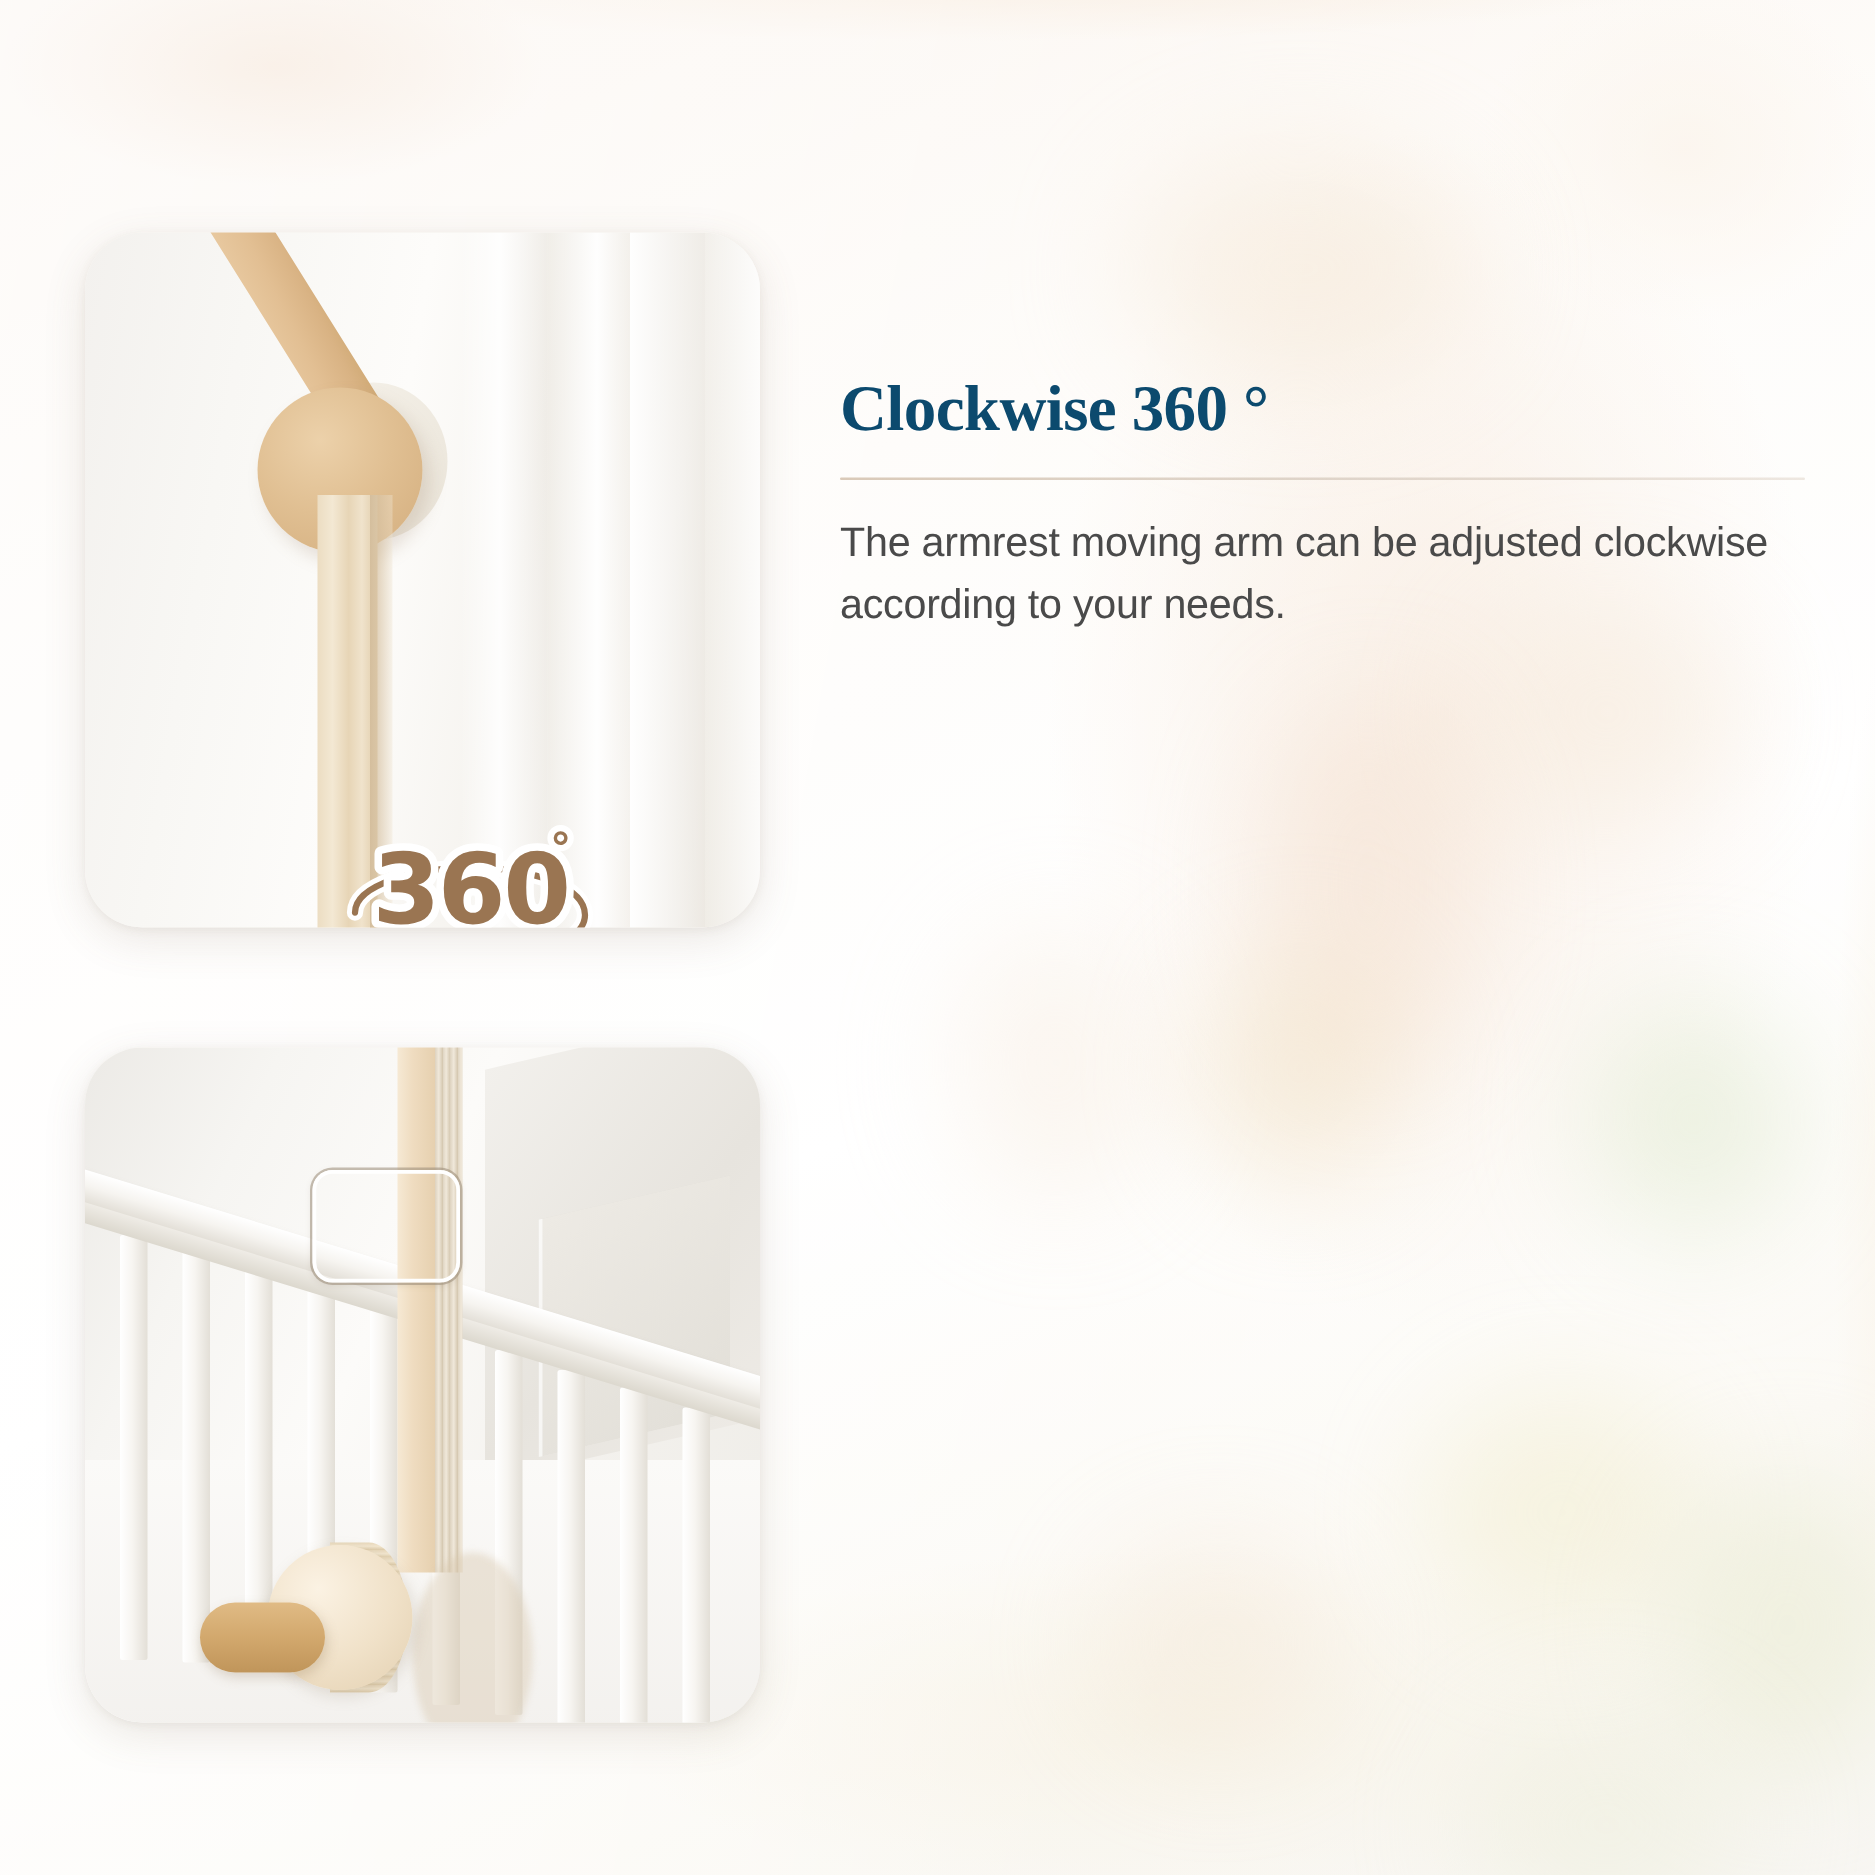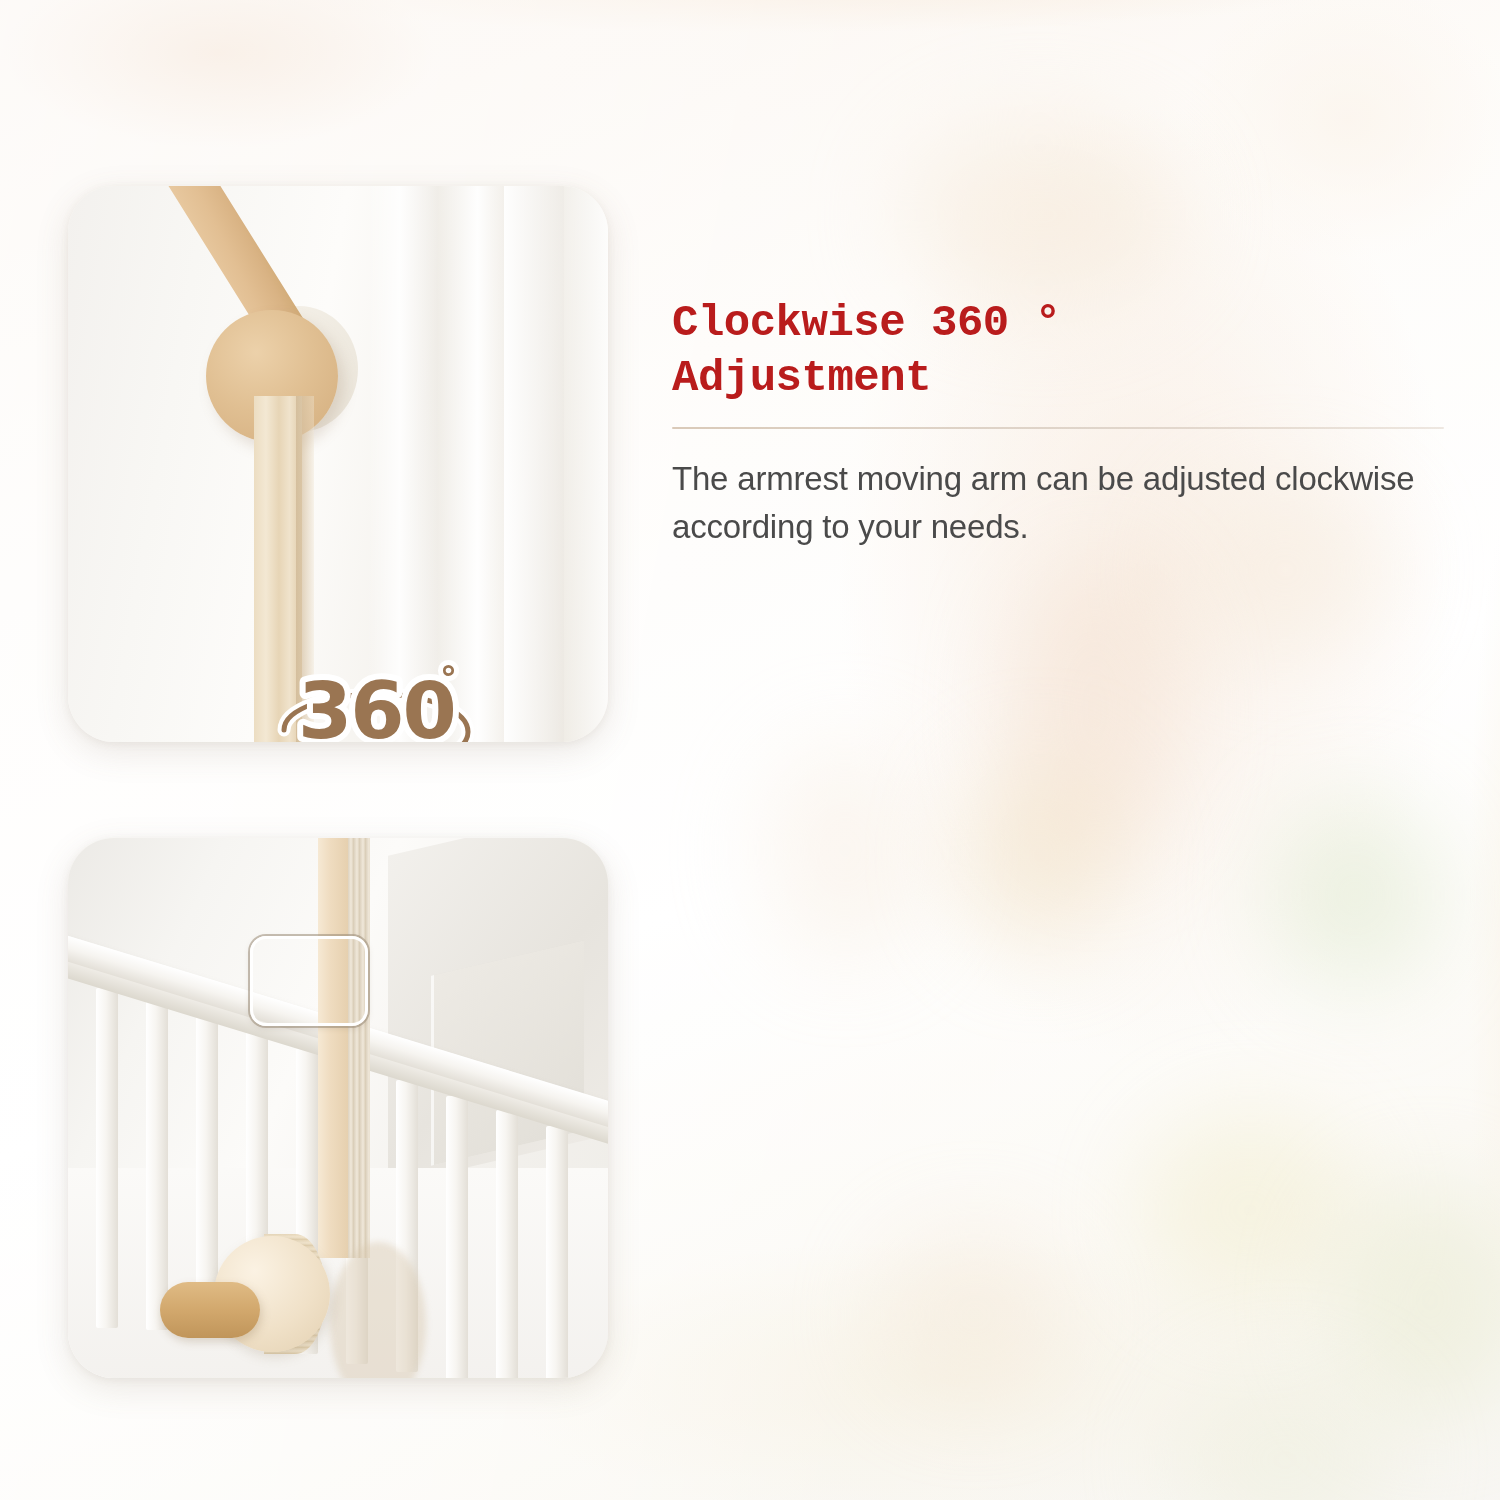--- a/index.html
+++ b/index.html
@@ -246,24 +246,24 @@
     z-index: 5;
   }
 
   
   .text-block { position: absolute; width: 772px; left: 672px; }
   #block-one { top: 296px; }
   #block-two { top: 978px; }
 
   .heading {
     margin: 0;
-    color: #b91c1c;
-    font-family: Liberation Mono, monospace;
+    color: #0c4a6e;
+    font-family: Liberation Serif, serif;
     font-weight: 700;
-    font-size: 44px;
+    font-size: 52px;
     line-height: 1.24;
     letter-spacing: -0.5px;
     text-shadow: 0 1px 0 rgba(255,255,255,0.55);
   }
   .rule {
     height: 2px;
     margin-top: 22px;
     background: linear-gradient(90deg, rgba(188,160,130,0.55) 0%, rgba(190,175,160,0.45) 55%, rgba(200,180,160,0.30) 100%);
     border-radius: 1px;
   }
@@ -356,20 +356,19 @@
       <div class="peg-disc"></div>
       <div class="peg-stick"></div>
     </div>
   </div>
 
   <div class="highlight-box"></div>
 
   <div class="text-block" id="block-one">
     <h2 class="heading">
       <span>Clockwise 360 °</span><br>
-      <span>Adjustment</span>
     </h2>
     <div class="rule"></div>
     <p class="body-text">The armrest moving arm can be adjusted clockwise according to your needs.</p>
   </div>
 
 
 </div>
 
 </body></html>

